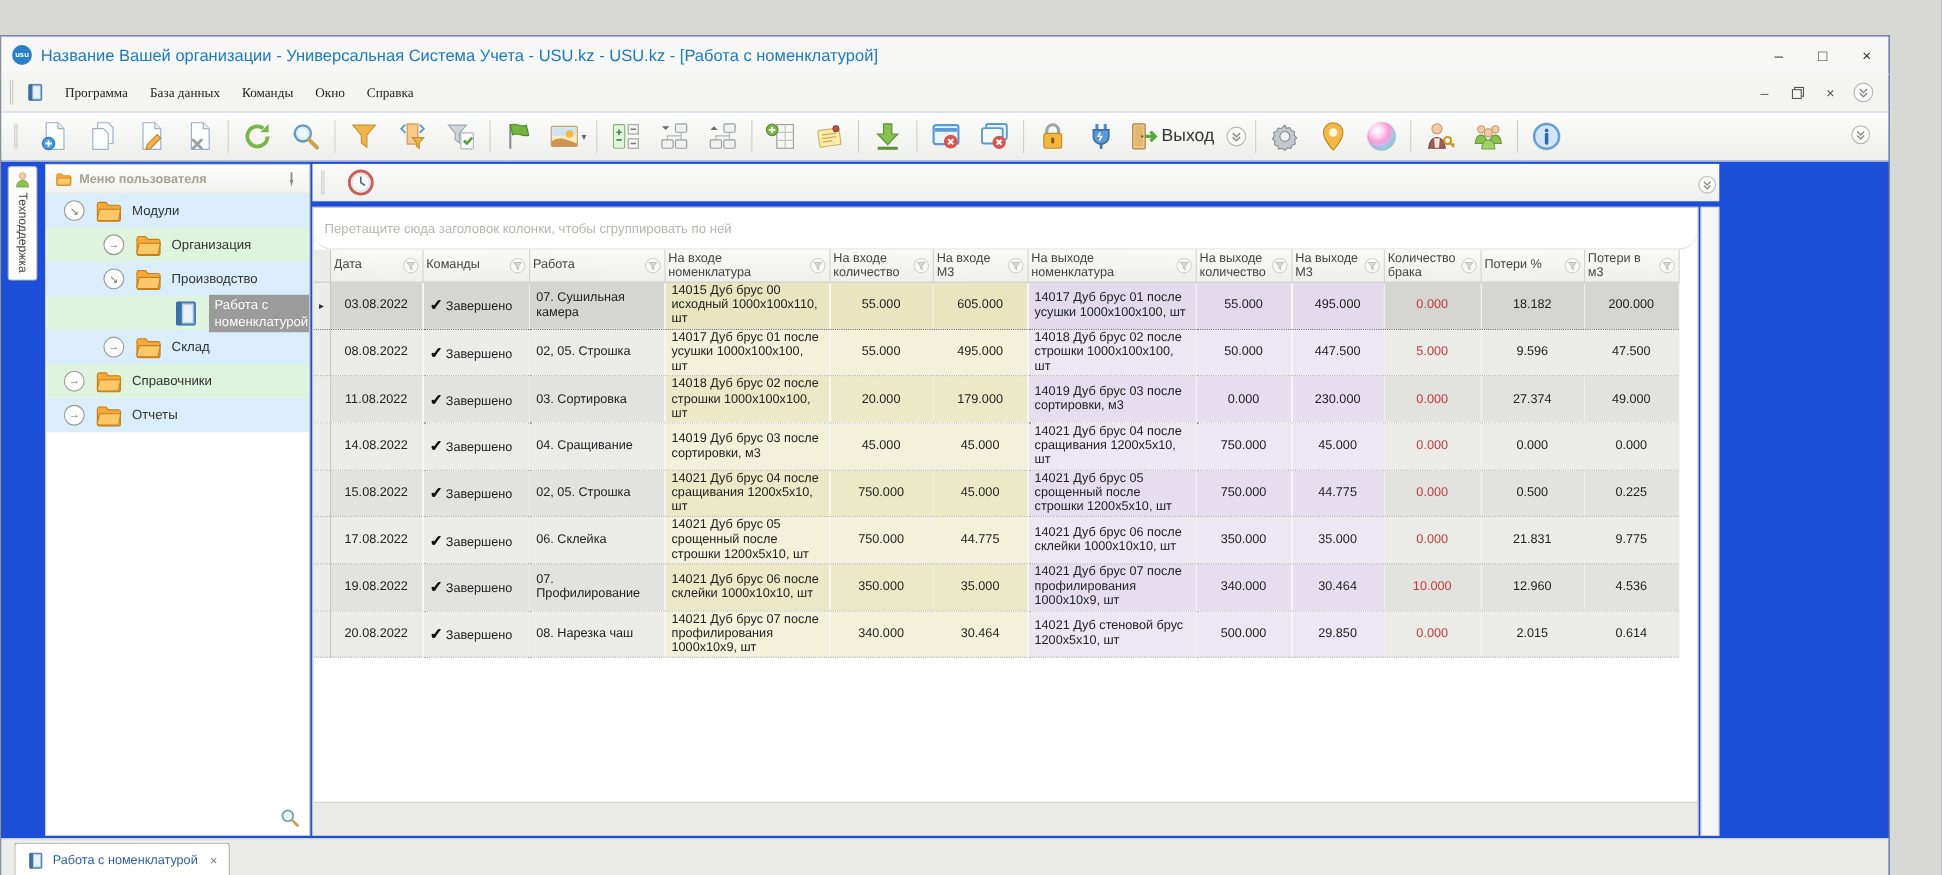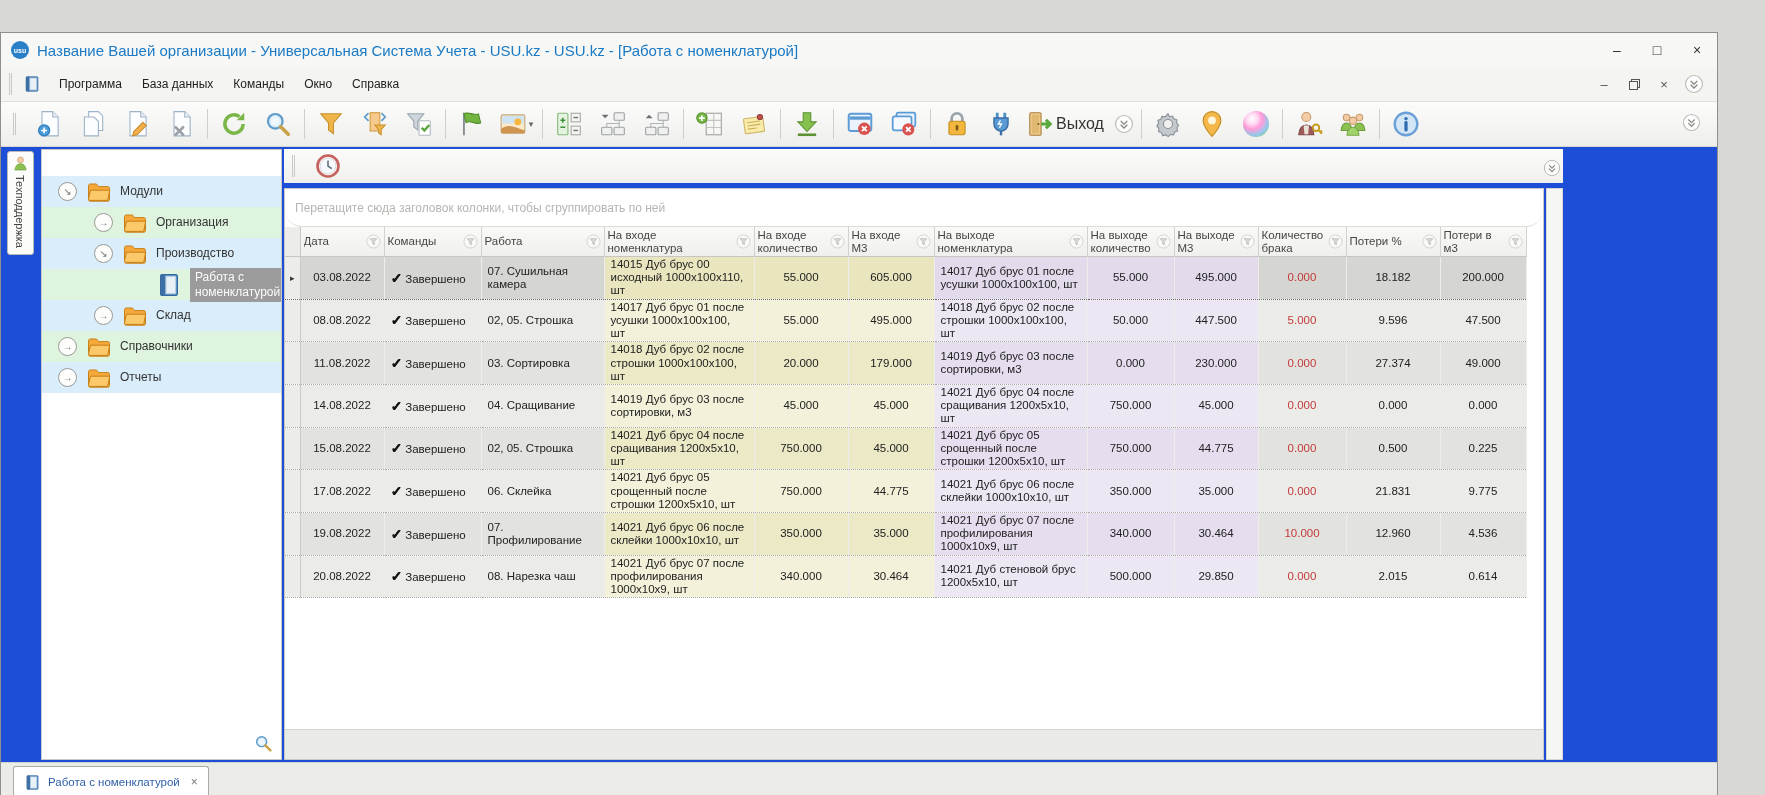--- a/index.html
+++ b/index.html
@@ -133,21 +133,21 @@
 
   <div class="menubar">
     <div class="grip"></div>
     <span class="ico appicon" id="menu-app-icon">
         <svg viewBox="0 0 26 26">
           <rect x="4.5" y="2.5" width="17" height="21" rx="1.5" fill="#5b93c9" stroke="#33679c"></rect>
           <rect x="4.5" y="2.5" width="4.5" height="21" fill="#3d6fa5"></rect>
           <rect x="10" y="4.5" width="9.5" height="17" fill="#e9f1f8" stroke="#b9cede"></rect>
         </svg>
       </span>
-    <div id="menu-items" style="display:flex;">
+    <div id="menu-items" style="display:flex;font-family:Liberation Serif, serif;">
         <div class="menu-item">Программа</div>
         <div class="menu-item">База данных</div>
         <div class="menu-item">Команды</div>
         <div class="menu-item">Окно</div>
         <div class="menu-item">Справка</div>
       </div>
     <div class="child-controls">
       <div class="mini-ctrl">–</div>
       <div class="mini-ctrl">
           <span class="restore-ico"></span>
@@ -464,20 +464,35 @@
             <svg viewBox="0 0 26 26">
               <circle cx="13" cy="7.5" r="4.5" fill="#f3cba5" stroke="#c79a6e"></circle>
               <path d="M4.5 23c.6-6.5 4-9.5 8.5-9.5s7.9 3 8.5 9.5z" fill="#8cc152" stroke="#6b9a39"></path>
             </svg>
           </span>
         <span class="support-text">Техподдержка</span>
       </div>
     </div>
 
     <div class="sidebar">
+      <div class="sidebar-header">
+        <span class="ico" id="panel-folder-icon">
+            <svg viewBox="0 0 26 26">
+              <path d="M2.5 6.8c0-1 .7-1.8 1.7-1.8h6.2l2.2 2.6h9.2c1 0 1.7.8 1.7 1.8v11c0 1-.7 1.8-1.7 1.8H4.2c-1 0-1.7-.8-1.7-1.8z" fill="#f5a93b" stroke="#c77f18"></path>
+              <path d="M4.5 11.2h19.2l-2 10.2H4.2c-.9 0-1.7-.8-1.7-1.8z" fill="#fbc969" stroke="#c77f18"></path>
+            </svg>
+          </span>
+        <span>Меню пользователя</span>
+        <span class="ico pin-btn" id="panel-pin-icon">
+            <svg viewBox="0 0 16 16">
+              <path d="M8 1.5v7" stroke="#8a8a86" stroke-width="1.6"></path>
+              <path d="M5 1.5h6M6.3 8.5h3.4L8 14.5z" fill="#8a8a86"></path>
+            </svg>
+          </span>
+      </div>
       <div class="tree" id="tree">
           <div class="tree-row tr-blue" style="padding-left: 16px;">
             <span class="expander">↘</span>
             <span class="ico node-ico">
               <svg viewBox="0 0 26 26">
                 <path d="M2.5 6.8c0-1 .7-1.8 1.7-1.8h6.2l2.2 2.6h9.2c1 0 1.7.8 1.7 1.8v11c0 1-.7 1.8-1.7 1.8H4.2c-1 0-1.7-.8-1.7-1.8z" fill="#f5a93b" stroke="#c77f18"></path>
                 <path d="M4.5 11.2h19.2l-2 10.2H4.2c-.9 0-1.7-.8-1.7-1.8z" fill="#fbc969" stroke="#c77f18"></path>
               </svg>
             </span>
             <span class="node-label">Модули</span>

